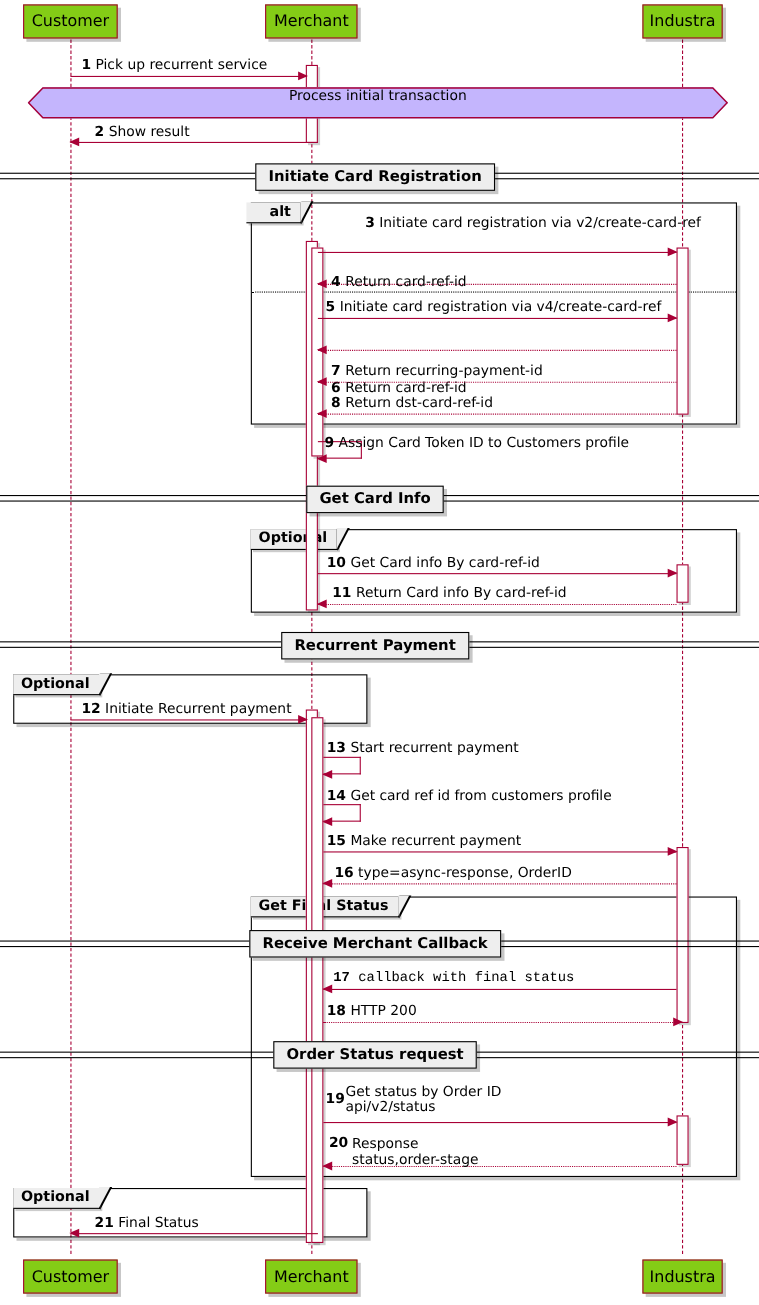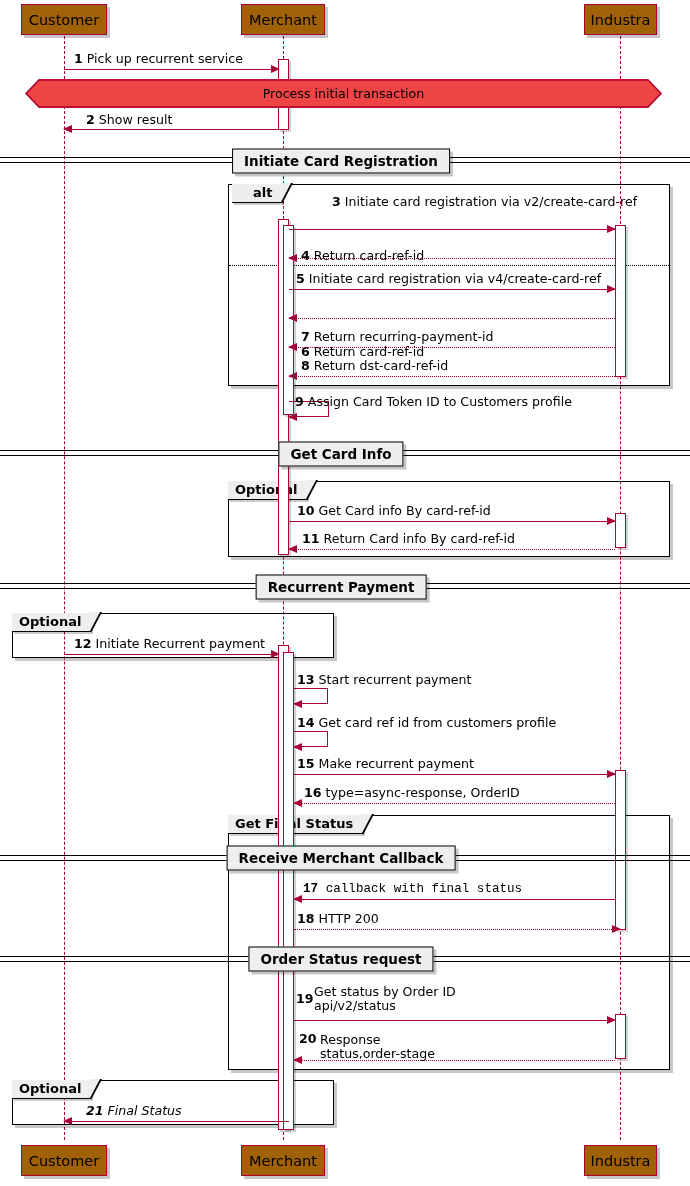--- a/index.html
+++ b/index.html
@@ -2,21 +2,21 @@
 <html><head>
 <meta charset="utf-8">
 <style>
   html,body{margin:0;padding:0;background:#ffffff;}
   body{font-family:"DejaVu Sans","Liberation Sans",sans-serif;}
   #diagram{position:relative;width:690px;height:1186px;overflow:hidden;background:#fff;}
   #diagram *{box-sizing:border-box;}
 
   
   .participant{
-    position:absolute;background:#a16207;border:1.5px solid #A80036;
+    position:absolute;background:#84cc16;border:1.5px solid #A80036;
     box-shadow:3px 3px 0 0 rgba(0,0,0,0.22);
     display:flex;align-items:center;justify-content:center;
     font-size:14.5px;color:#000;white-space:nowrap;
   }
 
   
   .lifeline{
     position:absolute;width:0;border-left:1.5px dashed #A80036;
   }
 
@@ -80,37 +80,37 @@
   .dividerlabel{
     position:absolute;background:#EEEEEE;border:1.6px solid #000;
     font-size:13.5px;font-weight:bold;color:#000;
     padding:3px 11px 4px 11px;white-space:nowrap;
     box-shadow:3px 3px 0 0 rgba(0,0,0,0.22);
     transform:translate(-50%,-50%);
   }
 
   
   .hexnote{
-    position:absolute;background:#ef4444;
-    display:flex;align-items:center;justify-content:center;
+    position:absolute;background:#c4b5fd;
+    display:flex;justify-content:center;
     font-size:12.6px;color:#000;
     box-shadow:3px 3px 0 0 rgba(0,0,0,0.22);
   }
 </style>
 </head>
 <body>
 
 <div id="diagram">
 
   <div class="lifeline" style="left:64px;top:36px;height:1104px;"></div>
   <div class="lifeline" style="left:283px;top:36px;height:1104px;"></div>
   <div class="lifeline" style="left:620px;top:36px;height:1104px;"></div>
 
   <div class="group" style="left:228px;top:184px;width:442px;height:202px;"></div>
-  <div class="grouplabel" style="left:232px;top:184px;padding-left:21px;">alt</div>
+  <div class="grouplabel" style="left:224px;top:184px;padding-left:21px;">alt</div>
   <div class="group-divider" style="left:229px;top:265px;width:440px;"></div>
 
   <div class="group" style="left:228px;top:481px;width:442px;height:76px;"></div>
   <div class="grouplabel" style="left:228px;top:481px;">Optional</div>
 
   <div class="group" style="left:12px;top:613px;width:322px;height:45px;"></div>
   <div class="grouplabel" style="left:12px;top:613px;">Optional</div>
 
   <div class="group" style="left:228px;top:815px;width:442px;height:255px;"></div>
   <div class="grouplabel" style="left:228px;top:815px;">Get Final Status</div>
@@ -336,21 +336,21 @@
     <span style="display:inline-block;margin-left:21px;margin-top:8px;">
       <span>Response</span><br>
       <span>status,order-stage</span>
     </span>
   </div>
 
   <div class="msg" style="left:64px;top:1121px;width:225px;">
     <div class="line"></div>
       <div class="arrowhead left"></div>
   </div>
-  <div class="msglabel" style="left:86px;top:1104px;font-style:italic;">
+  <div class="msglabel" style="left:86px;top:1104px;">
     <span class="num">21</span> <span>Final Status</span>
   </div>
 
   <div class="participant" style="left:21px;top:4px;width:86px;height:31px;">
     <span>Customer</span>
   </div>
   <div class="participant" style="left:241px;top:4px;width:84px;height:31px;">
     <span>Merchant</span>
   </div>
   <div class="participant" style="left:584px;top:4px;width:73px;height:31px;">

